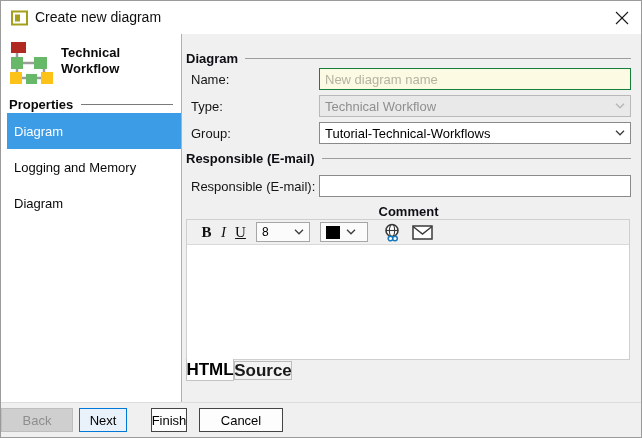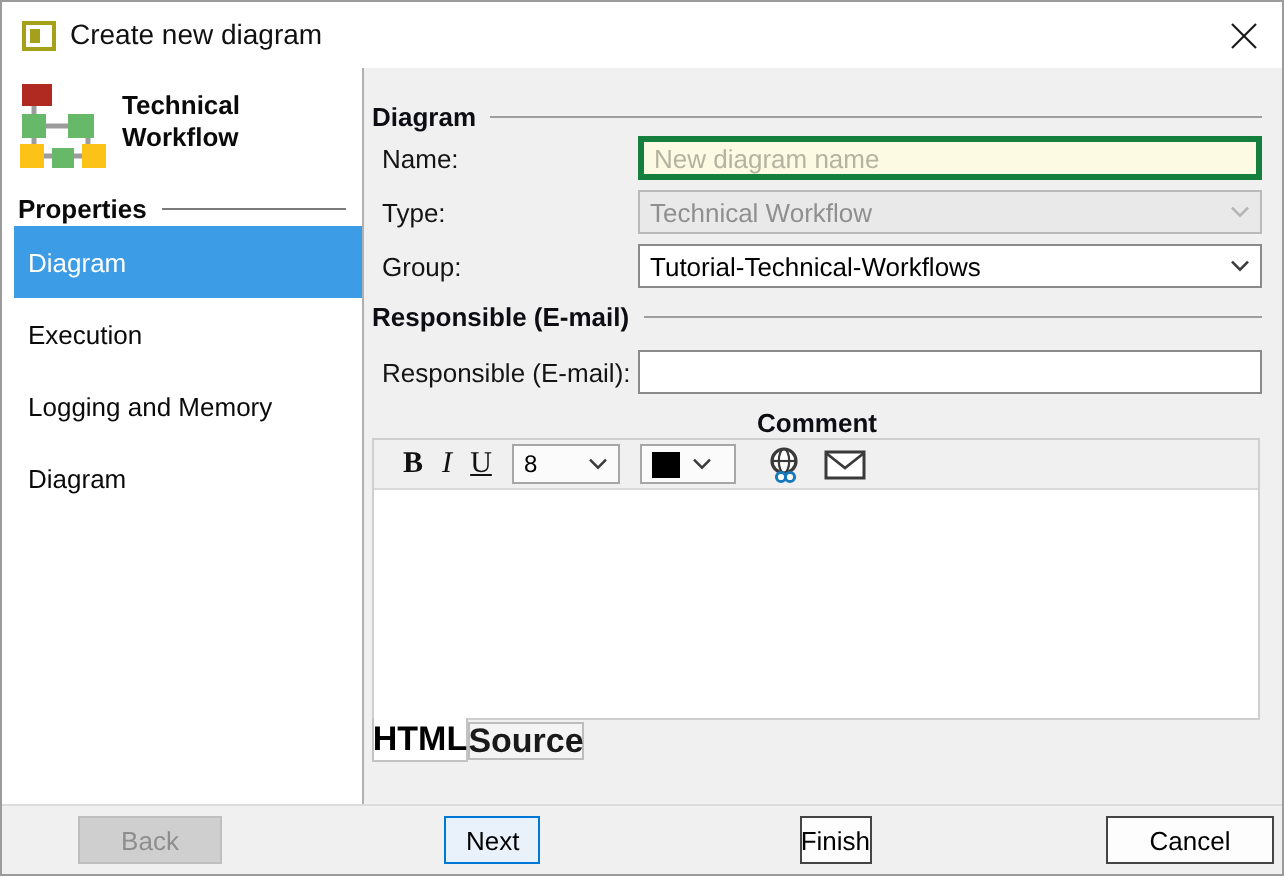--- a/index.html
+++ b/index.html
@@ -26,21 +26,21 @@
   .nav-item { height:36px; display:flex; align-items:center; padding-left:13px; font-size:13px; color:#0a0a0a; cursor:pointer; }
   .nav-item.selected { background:#3d9ce6; color:#ffffff; margin-left:6px; padding-left:7px; }
   
   .panel { position:absolute; top:33px; left:181px; right:0; bottom:35px; background:#f0f0f0; }
   .group-header { position:absolute; left:4px; right:10px; display:flex; align-items:center; }
   .group-header .txt { font-size:13px; font-weight:bold; color:#0d0d14; white-space:nowrap; }
   .group-header .rule { flex:1; height:1px; background:#9e9e9e; margin-left:7px; }
   .row-label { position:absolute; left:9px; font-size:13px; color:#141414; }
   .field { position:absolute; left:137px; right:10px; height:22px; }
   input.text-input { width:100%; height:22px; border:1px solid #8a8a8a; background:#fff; font-family:"Liberation Sans",sans-serif; font-size:13px; padding:0 5px; outline:none; }
-  input.name-input { background:#fcfae2; border:3px solid #15803d; }
+  input.name-input { background:#fcfae2; border:1px solid #15803d; }
   input.name-input::placeholder { color:#b5b2a0; }
   .combo { display:flex; align-items:center; height:22px; border:1px solid #8a8a8a; background:#fff; font-size:13px; padding:0 5px; cursor:pointer; }
   .combo .val { flex:1; white-space:nowrap; overflow:hidden; }
   .combo.disabled { background:#e9e9e9; border-color:#b9b9b9; color:#8f8f8f; cursor:default; }
   .chev { flex:none; }
   .chev polyline { fill:none; stroke:#3c3c3c; stroke-width:1.3; }
   .combo.disabled .chev polyline { stroke:#b5b5b5; }
   
   .comment-widget { position:absolute; left:4px; right:11px; top:185px; height:141px; border:1px solid #cfcfcf; background:#f0f0f0; display:flex; flex-direction:column; }
   .cw-toolbar { height:24px; display:flex; align-items:center; padding-left:11px; flex:none; }
@@ -55,21 +55,21 @@
   .swatch { width:14px; height:13px; background:#000; flex:none; margin-right:6px; }
   .tb-icon { margin-left:8px; display:flex; align-items:center; cursor:pointer; }
   .tb-icon.first { margin-left:16px; }
   .cw-editor { flex:1; background:#ffffff; border-top:1px solid #d9d9d9; margin:0 0 0 0; cursor:text; }
   
   .tabstrip { position:absolute; left:4px; top:326px; height:23px; display:flex; align-items:flex-start; }
   .tab { font-size:17px; display:flex; align-items:center; justify-content:center; cursor:pointer;font-weight:bold; }
   .tab.active { width:48px; height:22px; background:#ffffff; border:1px solid #c3c3c3; border-top:none; margin-top:-1px; color:#000; z-index:3; }
   .tab.inactive { width:58px; height:19px; background:#f4f4f4; border:1px solid #bdbdbd; margin-top:1px; color:#1a1a1a; }
   
-  .footer { position:absolute; left:0; right:0; bottom:0; height:35px; background:#f0f0f0; border-top:1px solid #dcdcdc; display:flex; align-items:center; justify-content:space-between; padding-right:4px;padding-left:38px; }
+  .footer { position:absolute; left:0; right:0; bottom:0; height:35px; background:#f0f0f0; border-top:1px solid #dcdcdc; display:flex; align-items:center; justify-content:flex-start; padding-right:4px; }
   .btn { height:24px; font-size:13px; font-family:"Liberation Sans",sans-serif; display:flex; align-items:center; justify-content:center; background:#fdfdfd; border:1px solid #454545; color:#000; cursor:pointer; }
   .btn-back { width:72px; margin-right:6px; background:#cfcfcf; color:#8e8e8e; border-color:#bebebe; cursor:default; }
   .btn-next { width:48px; margin-right:24px; background:#e9f2fb; border-color:#0078d7; }
   .btn-finish { width:36px; margin-right:12px; }
   .btn-cancel { width:84px; }
 </style>
 </head>
 <body>
 
 <div class="dialog">
@@ -112,23 +112,20 @@
     <div class="props-header">
       <span class="txt">Properties</span>
       <span class="rule"></span>
     </div>
 
     <div class="nav-list">
       <div class="nav-item selected">
         <span>Diagram</span>
       </div>
       <div class="nav-item">
-        <span>Execution</span>
-      </div>
-      <div class="nav-item">
         <span>Logging and Memory</span>
       </div>
       <div class="nav-item">
         <span>Diagram</span>
       </div>
     </div>
   </div>
 
   <div class="panel">
 

